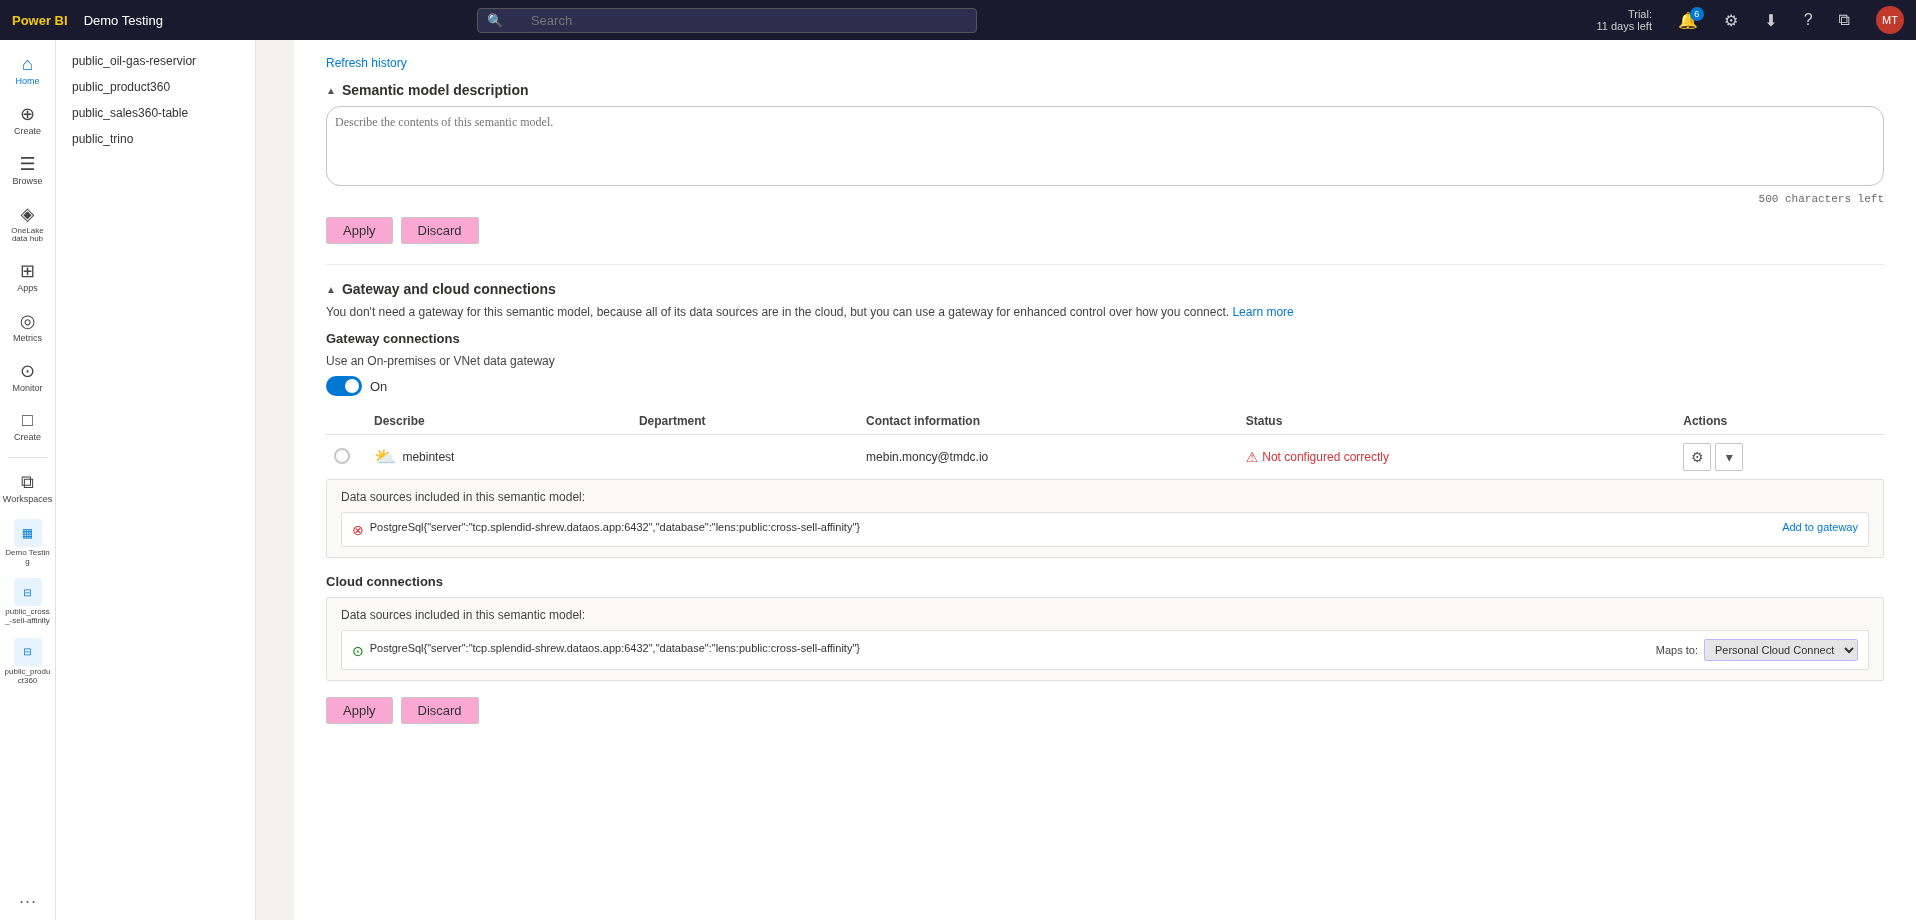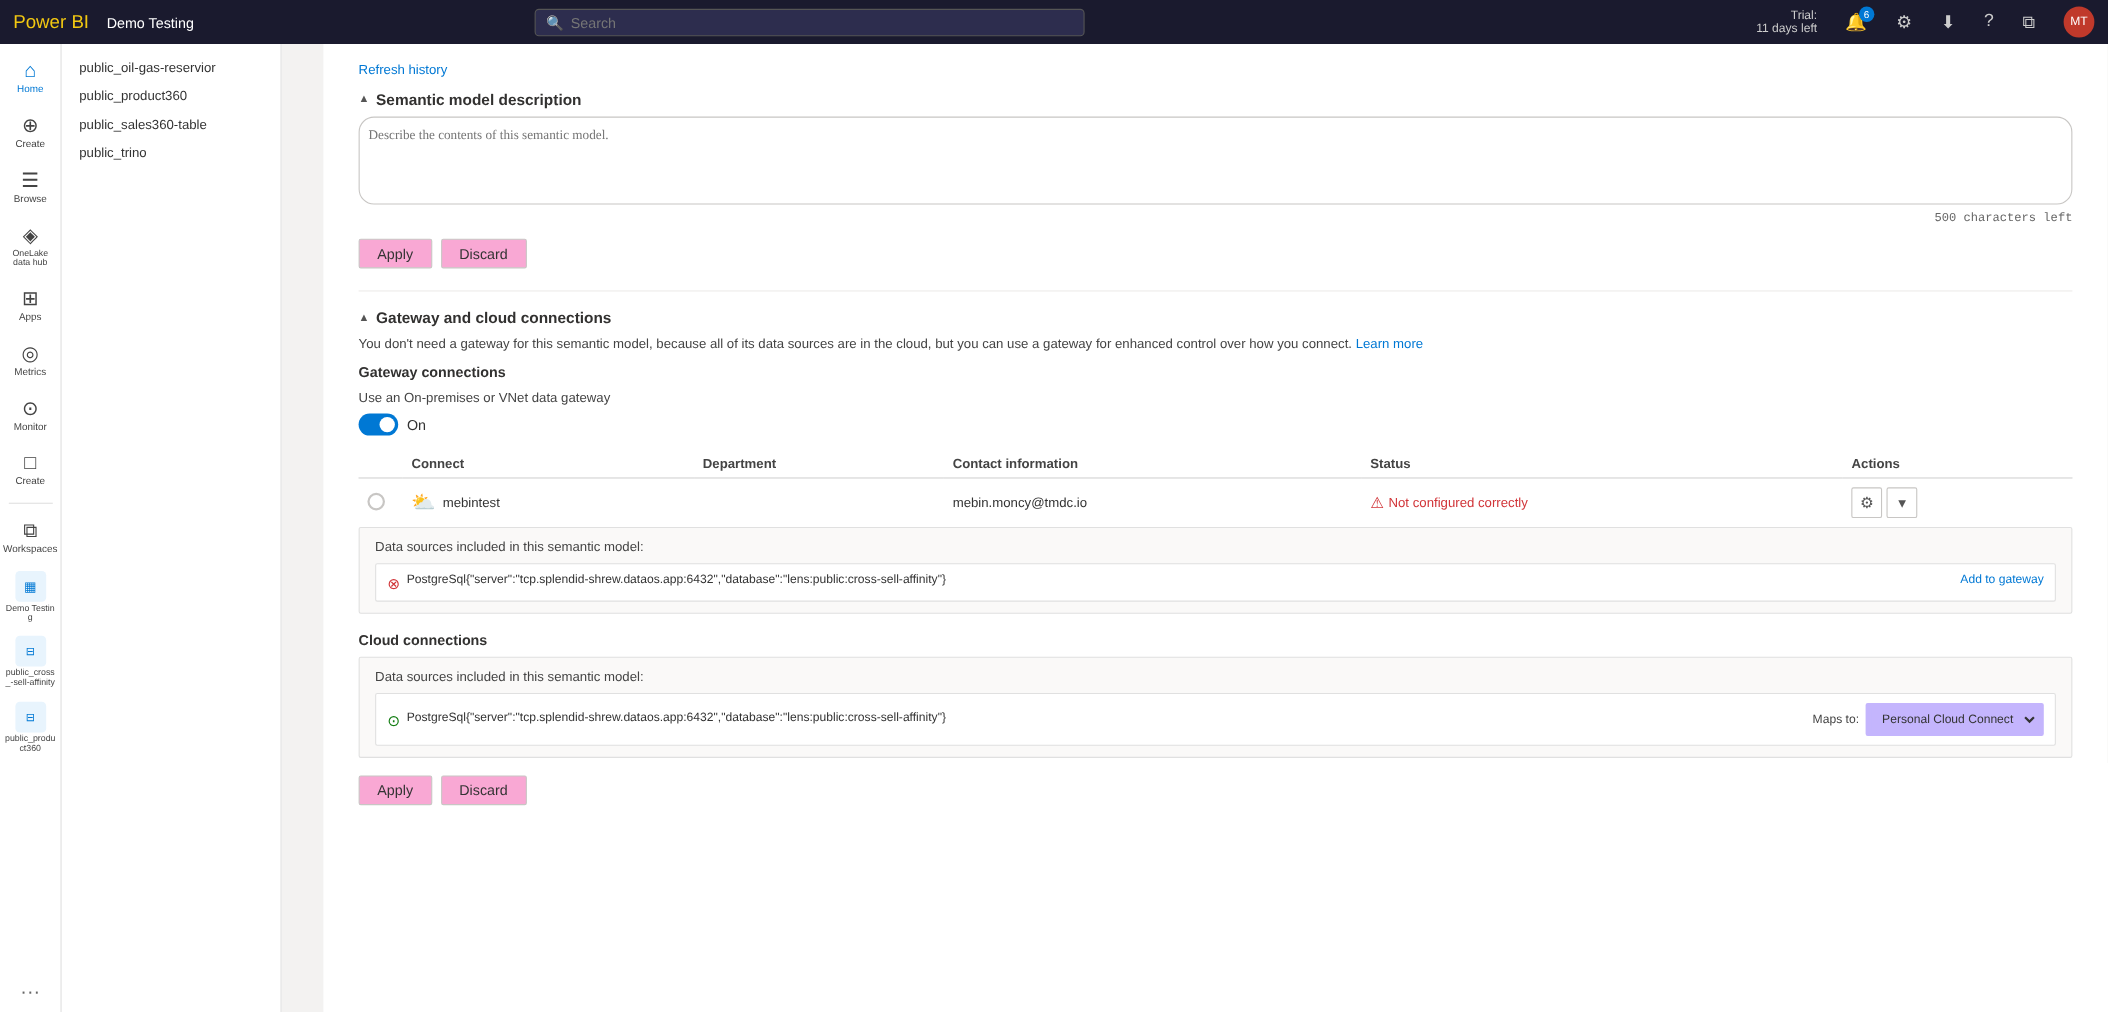--- a/index.html
+++ b/index.html
@@ -4,29 +4,29 @@
   <style>
     * { box-sizing: border-box; margin: 0; padding: 0; }
     body { font-family: 'Segoe UI', sans-serif; font-size: 13px; background: #f3f2f1; display: flex; height: 920px; overflow: hidden; }
 
     
     .topbar {
       position: fixed; top: 0; left: 0; right: 0; height: 40px;
       background: #1a1a2e; display: flex; align-items: center;
       padding: 0 12px; z-index: 100; gap: 8px;
     }
-    .topbar-logo { color: #f2c811; font-weight: 400; font-size: 17px; }
+    .topbar-logo { color: #f2c811; font-weight: 700; font-size: 13px; }
     .topbar-workspace { color: #fff; font-size: 13px; }
     .topbar-search {
       flex: 1; max-width: 500px; margin: 0 auto;
       background: #2d2d4e; border: 1px solid #555; border-radius: 4px;
       display: flex; align-items: center; padding: 4px 10px; gap: 6px;
     }
     .topbar-search input {
-      background: transparent; border: none; color: #ccc; font-size: 13px; outline: none; width: 100%;
+      background: transparent; border: none; color: #ccc; font-size: 13px; outline: none; width: 100%; margin-left: 21px;
     }
     .topbar-right { display: flex; align-items: center; gap: 26px; margin-left: auto; }
     .topbar-trial { color: #ccc; font-size: 11px; text-align: right; }
     .topbar-icon { color: #ccc; font-size: 16px; cursor: pointer; position: relative; }
     .notification-badge {
       position: absolute; top: -4px; right: -6px;
       background: #0078d4; color: white; border-radius: 50%;
       font-size: 9px; width: 14px; height: 14px;
       display: flex; align-items: center; justify-content: center;
     }
@@ -155,22 +155,22 @@
       background: #faf9f8; border: 1px solid #e0e0e0; border-radius: 2px; padding: 10px 14px;
     }
     .cloud-item {
       display: flex; align-items: center; gap: 8px;
       background: white; border: 1px solid #e0e0e0; border-radius: 2px;
       padding: 8px 10px; justify-content: space-between;
     }
     .cloud-item-left { display: flex; align-items: flex-start; gap: 6px; flex: 1; }
     .maps-to { display: flex; align-items: center; gap: 6px; white-space: nowrap; font-size: 11px; color: #444; }
     .maps-select {
-      font-size: 11px; border: 5px solid #c4b5fd; border-radius: 2px; padding: 3px 6px;
-      background: #c4b5fd; color: #333; cursor: pointer;
+      font-size: 11px; border: 1px solid #c4b5fd; border-radius: 2px; padding: 3px 6px;
+      background: #e5e5e5; color: #333; cursor: pointer;
     }
 
     .bottom-btn-row { display: flex; gap: 8px; margin-top: 16px; padding-bottom: 20px; }
   </style>
 </head>
 <body>
 
 <div class="topbar">
   <span class="topbar-logo">Power BI</span>
   <span style="color:#888;font-size:13px;"> </span>
@@ -297,21 +297,21 @@
     <div class="toggle-row">
       <div class="toggle-switch"></div>
       <span class="toggle-label">On</span>
     </div>
 
     
     <table class="gateway-table">
       <thead>
         <tr>
           <th style="width:40px;"></th>
-          <th>Connect</th>
+          <th>Describe</th>
           <th>Department</th>
           <th>Contact information</th>
           <th>Status</th>
           <th>Actions</th>
         </tr>
       </thead>
       <tbody>
         <tr class="gateway-row">
           <td><span class="radio-btn"></span></td>
           <td>

